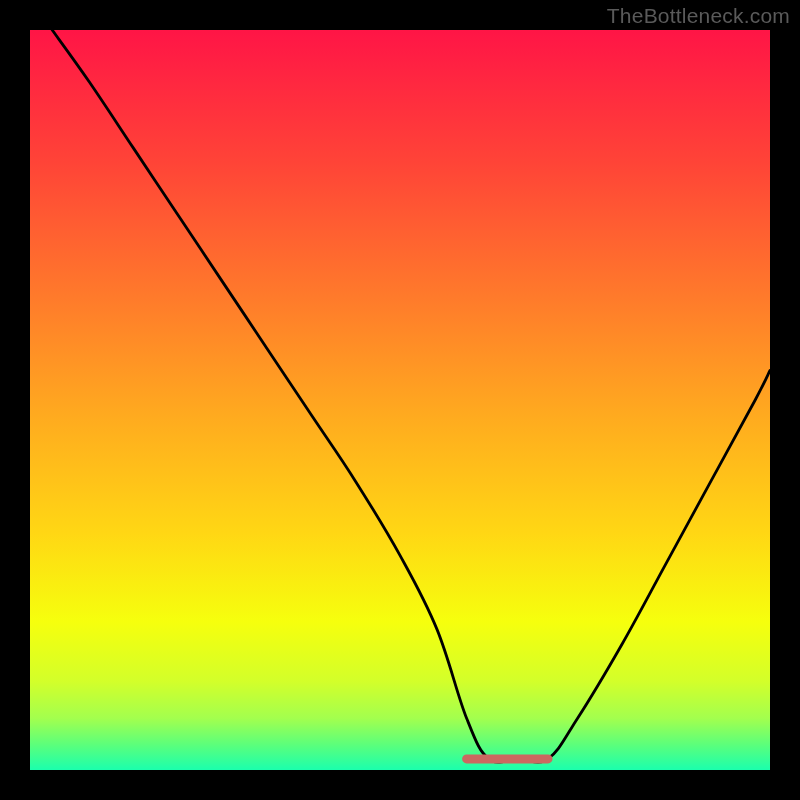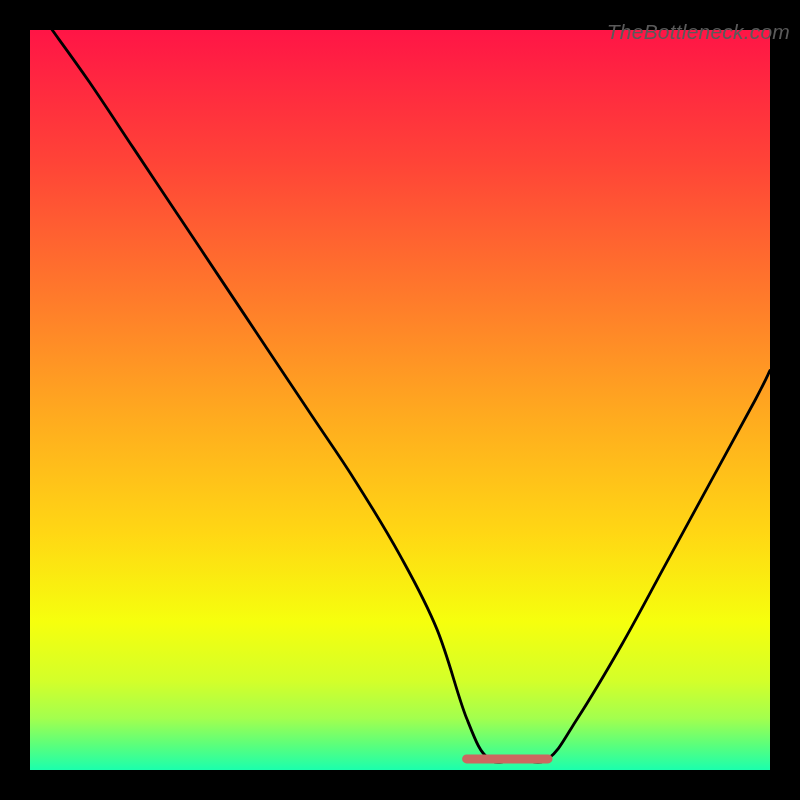--- a/index.html
+++ b/index.html
@@ -12,28 +12,27 @@
     font-family: Arial, Helvetica, sans-serif;
   }
   .frame {
     position: relative;
     width: 800px;
     height: 800px;
     background: #000;
   }
   .watermark {
     position: absolute;
-    top: 20px;
+    top: 4px;
     right: 10px;
     color: #5a5a5a;
     font-size: 21px;
     font-weight: 400;
     letter-spacing: 0.2px;
     z-index: 10;
-    font-style: italic;
   }
   .plot-area {
     position: absolute;
     left: 30px;
     top: 30px;
     width: 740px;
     height: 740px;
   }
   .plot-area svg {
     display: block;

